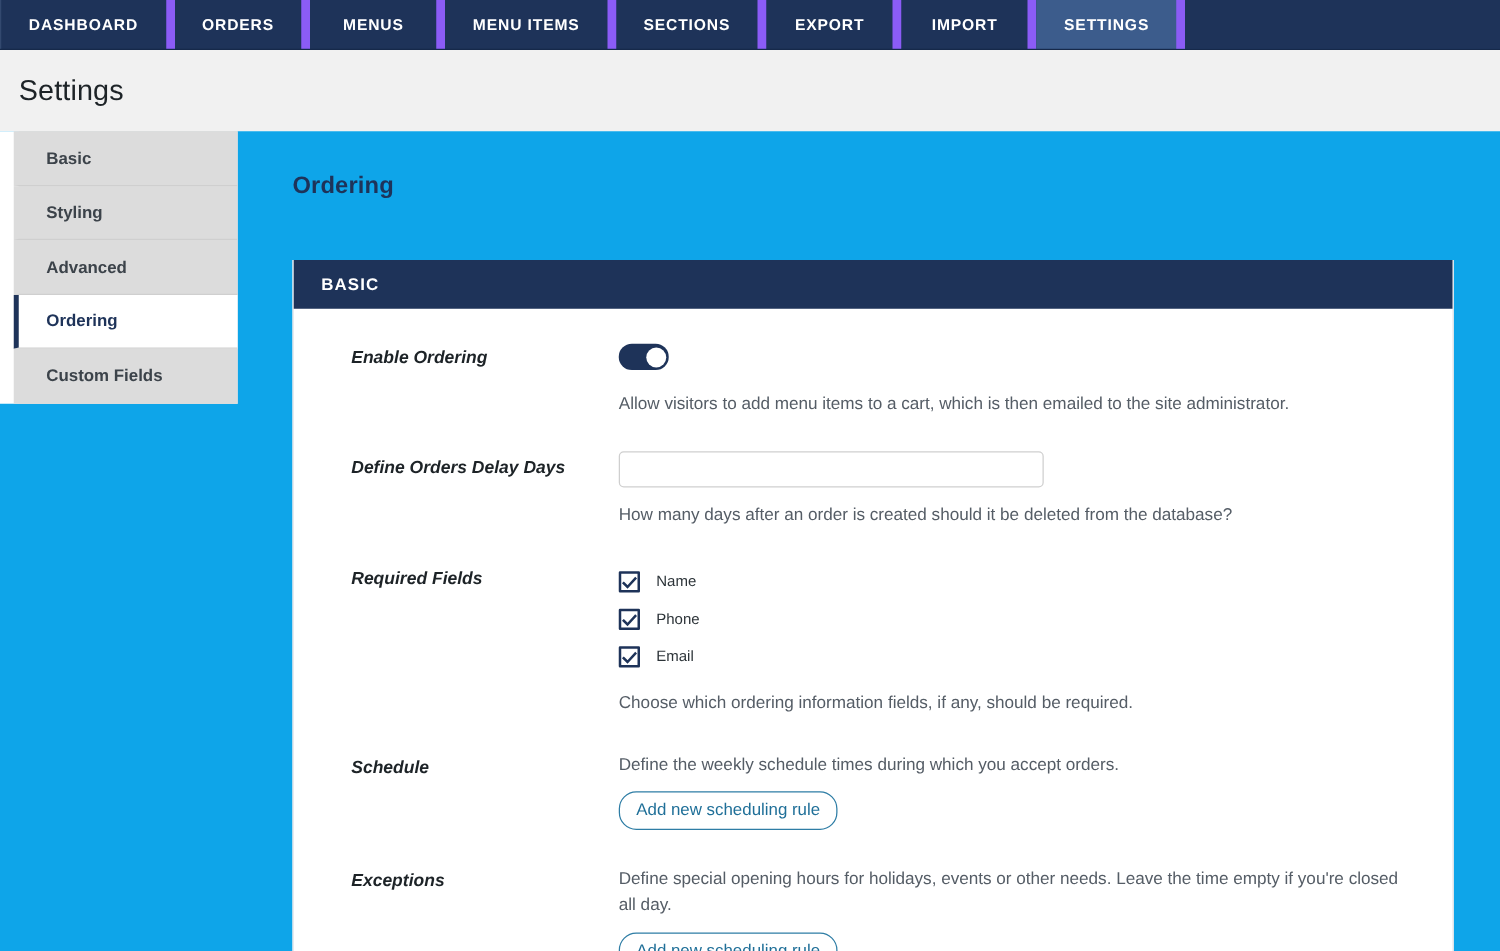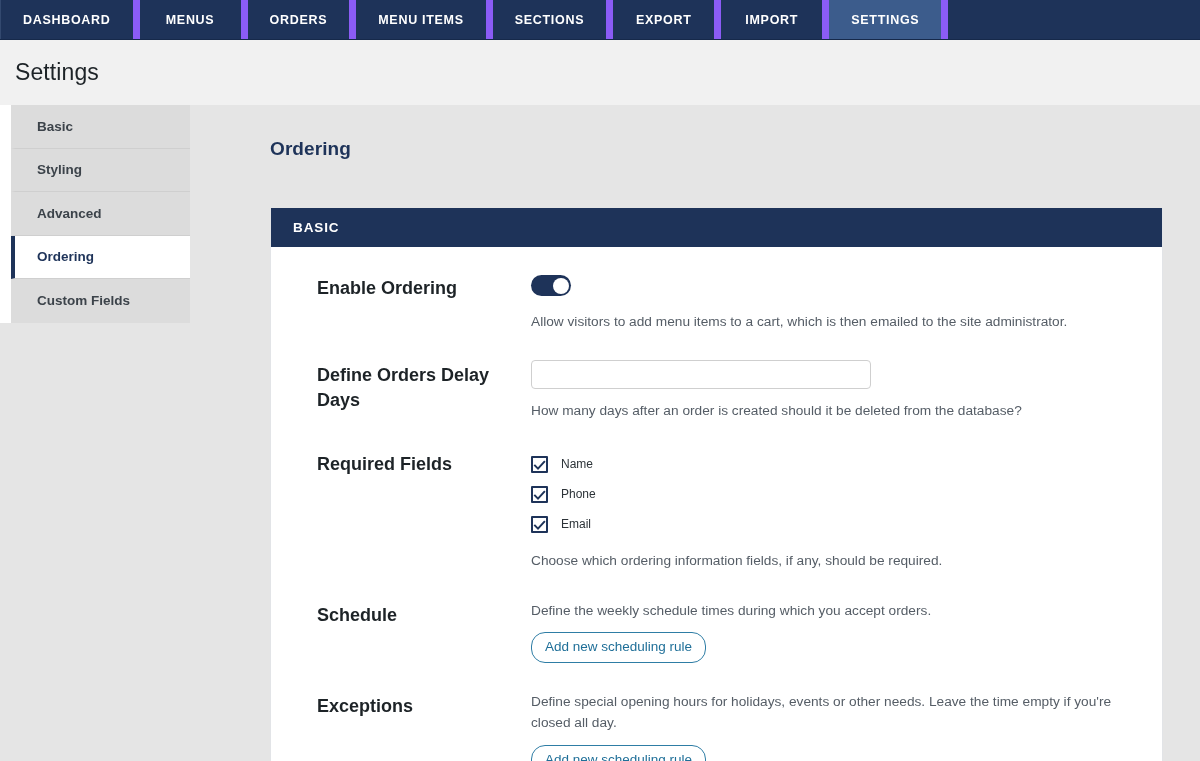--- a/index.html
+++ b/index.html
@@ -63,22 +63,21 @@
     font-weight: normal;
     color: #1d2327;
     letter-spacing: 0.1px;
   }
 
   
   .layout {
     display: flex;
     align-items: flex-start;
     height: calc(761px - 40px - 65px);
-    background: #e5e5e5;
-    gap: 36px;
+    background: #0ea5e9;
   }
 
   
   .sidebar {
     width: 190px;
     flex: 0 0 190px;
     padding-left: 15px;
     padding-top: 0;
     background: #ffffff;
   }
@@ -144,25 +143,26 @@
   
   .field-row {
     display: flex;
     align-items: flex-start;
     padding: 0 20px 0 46px;
     margin-bottom: 28px;
   }
   .field-row:last-child { margin-bottom: 0; }
   .field-label {
     flex: 0 0 214px;
-    font-size: 18px;
+    font-size: 14px;
     font-weight: bold;
     color: #1d2327;
     padding-top: 3px;
     line-height: 1.4;
+    font-style: italic;
   }
   .field-control {
     flex: 1 1 auto;
     min-width: 0;
   }
   .field-desc {
     font-size: 13.7px;
     color: #555d66;
     line-height: 1.55;
     margin-top: 11px;
@@ -251,24 +251,24 @@
   }
 </style>
 </head>
 <body>
 
 <div class="topnav">
   <div class="nav-tab">
       <span>DASHBOARD</span>
     </div>
   <div class="nav-tab">
+      <span>ORDERS</span>
+    </div>
+  <div class="nav-tab">
       <span>MENUS</span>
-    </div>
-  <div class="nav-tab">
-      <span>ORDERS</span>
     </div>
   <div class="nav-tab">
       <span>MENU ITEMS</span>
     </div>
   <div class="nav-tab">
       <span>SECTIONS</span>
     </div>
   <div class="nav-tab">
       <span>EXPORT</span>
     </div>

